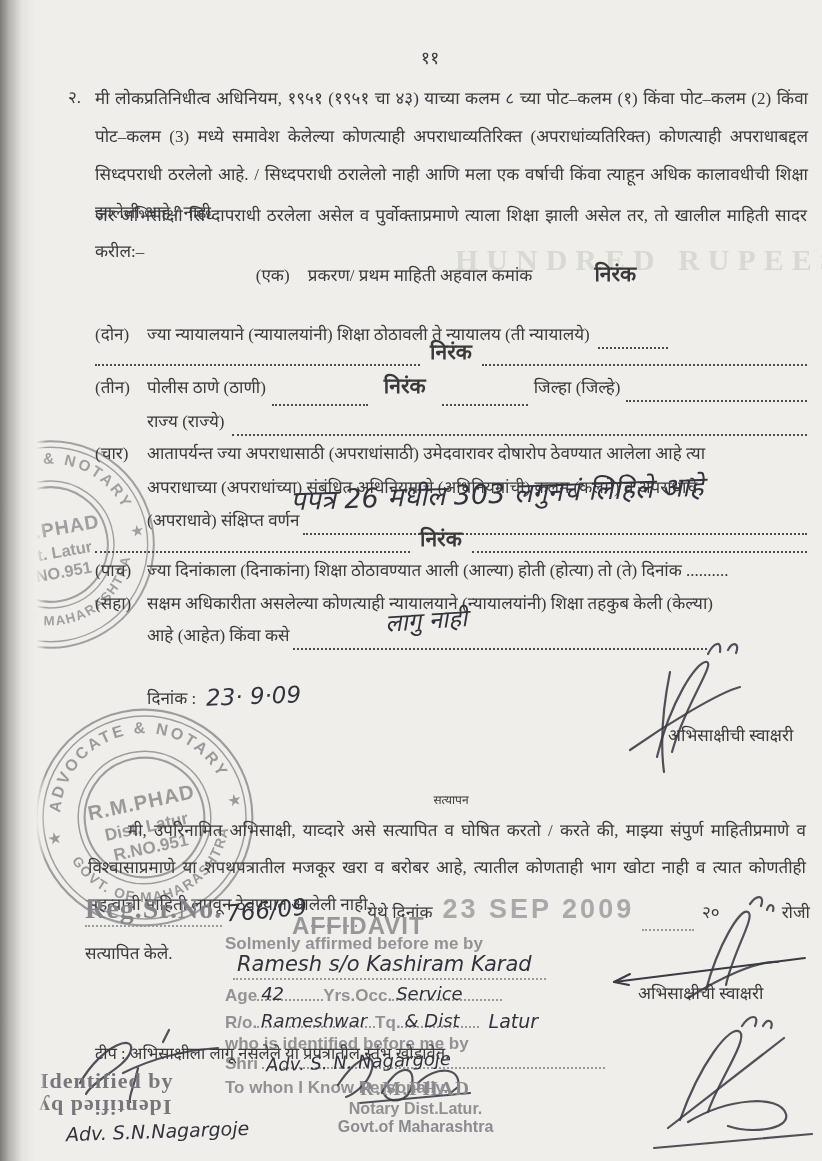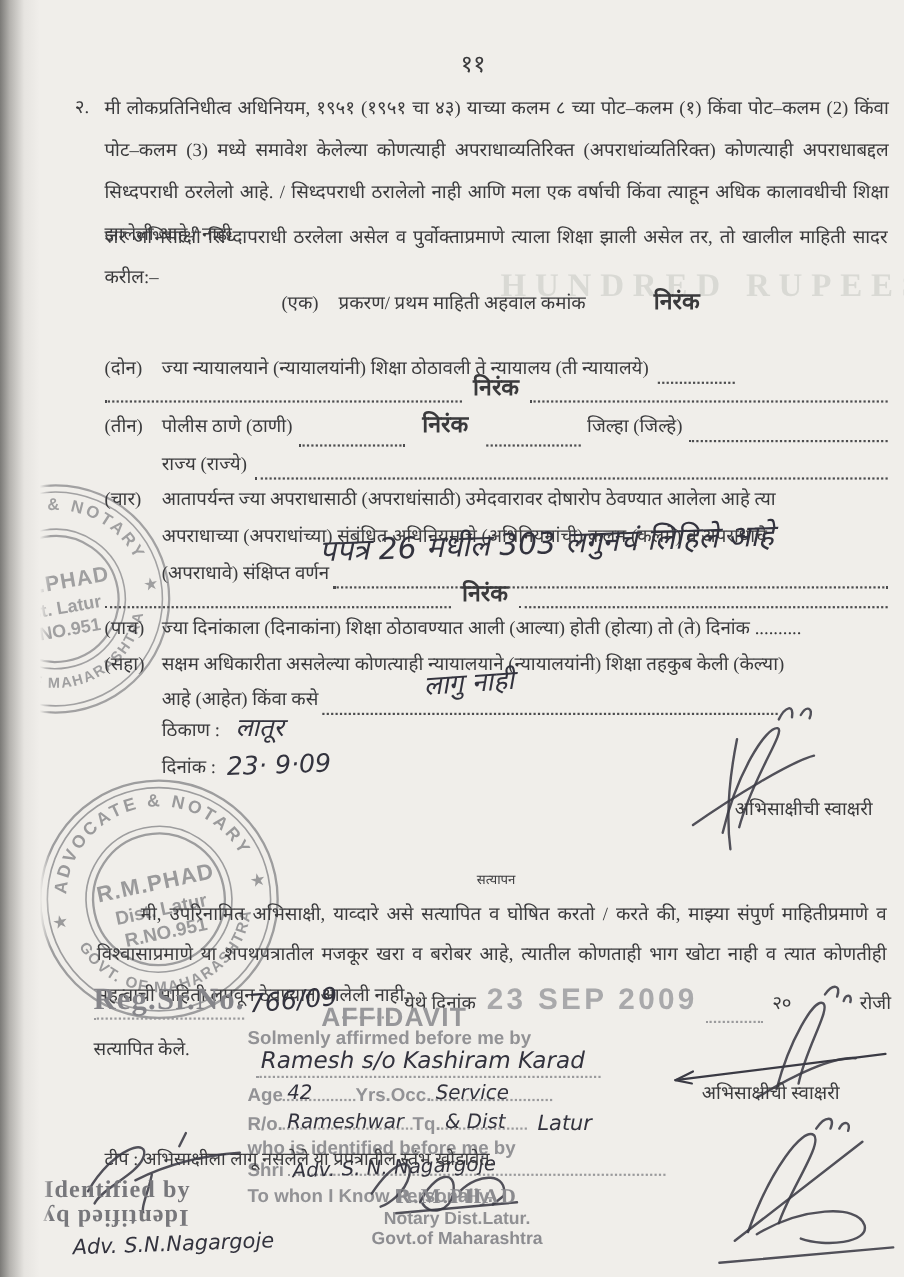--- a/index.html
+++ b/index.html
@@ -73,21 +73,21 @@
       <text x="110" y="102" text-anchor="middle" font-size="19" letter-spacing="1">R.M.PHAD</text>
       <text x="110" y="124" text-anchor="middle" font-size="16">Dist. Latur</text>
       <text x="110" y="144" text-anchor="middle" font-size="16">R.NO.951</text>
       <text x="18" y="116" font-size="13">★</text>
       <text x="190" y="116" font-size="13">★</text>
     </g>
   </svg>
 
   <div class="curl"></div>
 
-  <div class="abs dev txtZone" style="left:400px;top:40px;width:60px;text-align:center;font-size:22px;">११</div>
+  <div class="abs dev txtZone" style="left:400px;top:40px;width:60px;text-align:center;font-size:18px;">११</div>
 
   <div class="abs txtZone" style="left:68px;top:80px;width:740px;">
     <div class="row" style="align-items:flex-start;">
       <span class="dev" style="flex:0 0 27px;">२.</span>
       <div class="dev just" style="flex:1;line-height:38px;">मी लोकप्रतिनिधीत्व अधिनियम, १९५१ (१९५१ चा ४३) याच्या  कलम ८ च्या पोट–कलम (१) किंवा पोट–कलम (2) किंवा पोट–कलम (3) मध्ये समावेश केलेल्या कोणत्याही अपराधाव्यतिरिक्त (अपराधांव्यतिरिक्त) कोणत्याही अपराधाबद्दल सिध्दपराधी ठरलेलो आहे. / सिध्दपराधी ठरालेलो नाही आणि मला एक वर्षाची किंवा त्याहून अधिक कालावधीची शिक्षा झालेली आहे / नाही.</div>
     </div>
   </div>
   <div class="abs dev just txtZone" style="left:95px;top:198px;width:712px;line-height:36px;">जर अभिसाक्षी सिध्दापराधी ठरलेला असेल व पुर्वोक्ताप्रमाणे त्याला शिक्षा झाली असेल तर, तो खालील माहिती सादर करील:–</div>
 
   <div class="abs row dev txtZone" style="left:95px;top:256px;width:712px;justify-content:center;">
@@ -145,24 +145,20 @@
   <div class="abs row dev txtZone" style="left:95px;top:586px;width:712px;">
     <span class="lab">(सहा)</span>
     <span class="just grow">सक्षम अधिकारीता असलेल्या कोणत्याही न्यायालयाने (न्यायालयांनी) शिक्षा तहकुब केली (केल्या)</span>
   </div>
   <div class="abs row dev txtZone" style="left:147px;top:618px;width:560px;">
     <span>आहे (आहेत) किंवा कसे</span>
     <span class="dots grow" style="margin-left:4px;"></span>
   </div>
   <div class="abs hw txtZone" style="left:385px;top:603px;font-size:24px;transform:rotate(-4deg);">लागु नाही</div>
 
-  <div class="abs row dev txtZone" style="left:147px;top:644px;">
-    <span>ठिकाण :</span>
-    <span class="hw" style="font-size:23px;margin-left:14px;">लातूर</span>
-  </div>
   <div class="abs row dev txtZone" style="left:147px;top:678px;">
     <span>दिनांक :</span>
     <span class="hw" style="font-size:23px;margin-left:10px;transform:rotate(-2deg);">23· 9·09</span>
   </div>
 
   <svg class="sig abs txtZone" style="left:612px;top:632px;" width="140" height="145" viewBox="0 0 140 145">
     <path d="M45,125 C58,70 85,28 95,30 C103,32 72,75 60,120"></path>
     <path d="M96,22 c6,-12 14,-14 12,-2 m8,-2 c5,-9 12,-7 8,3"></path>
     <path d="M18,118 C55,92 108,60 128,55"></path>
     <path d="M58,40 C50,80 48,110 52,140"></path>

